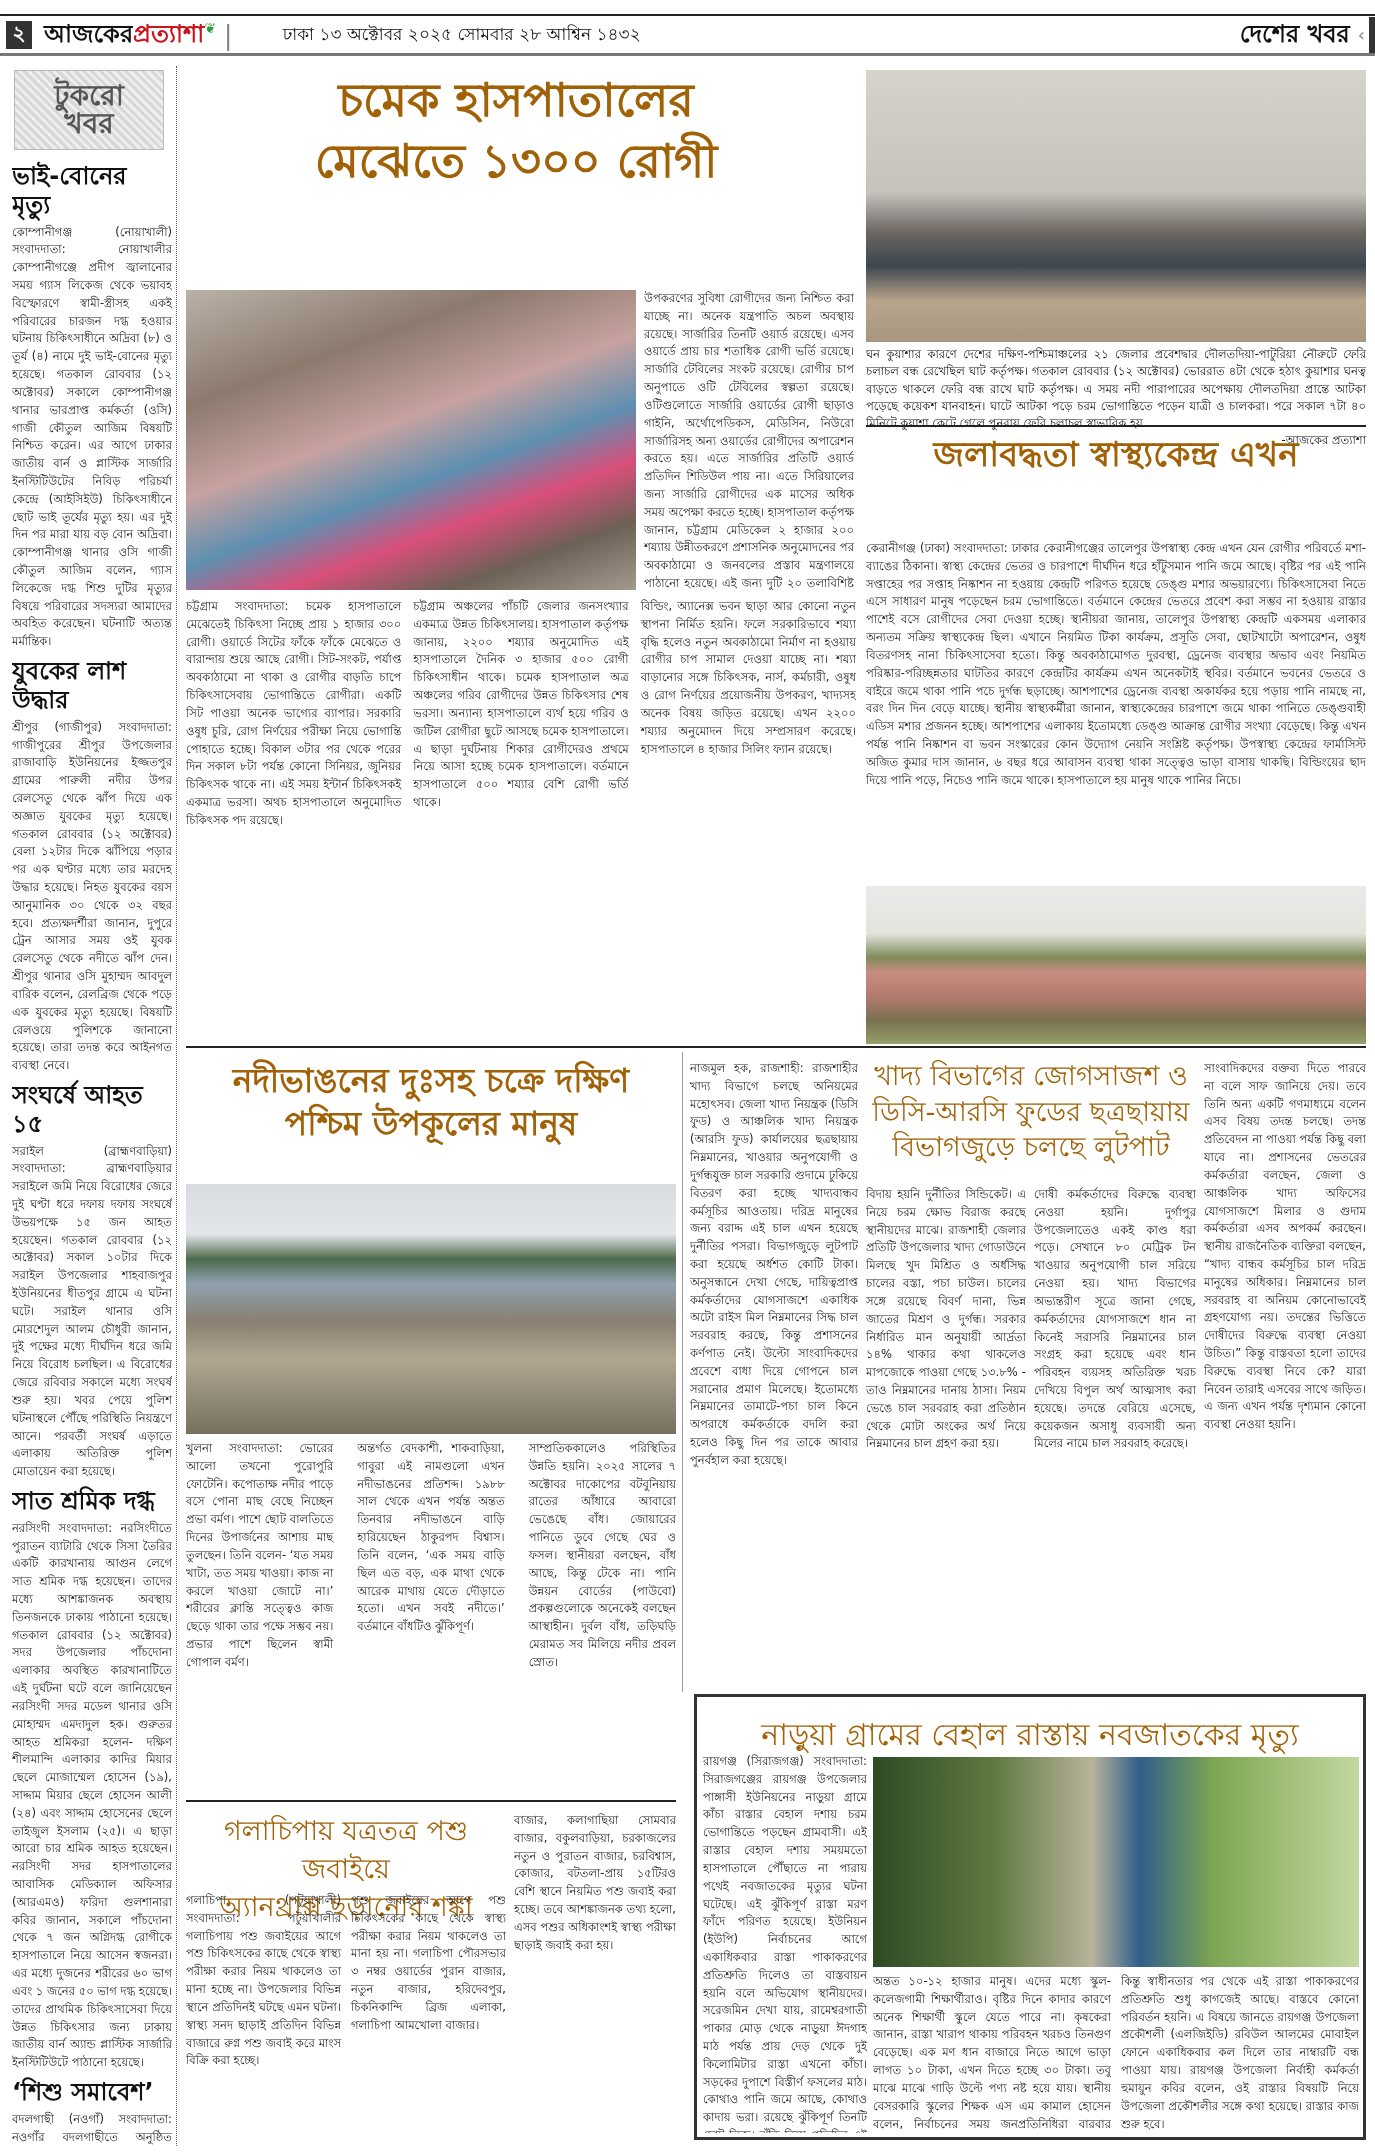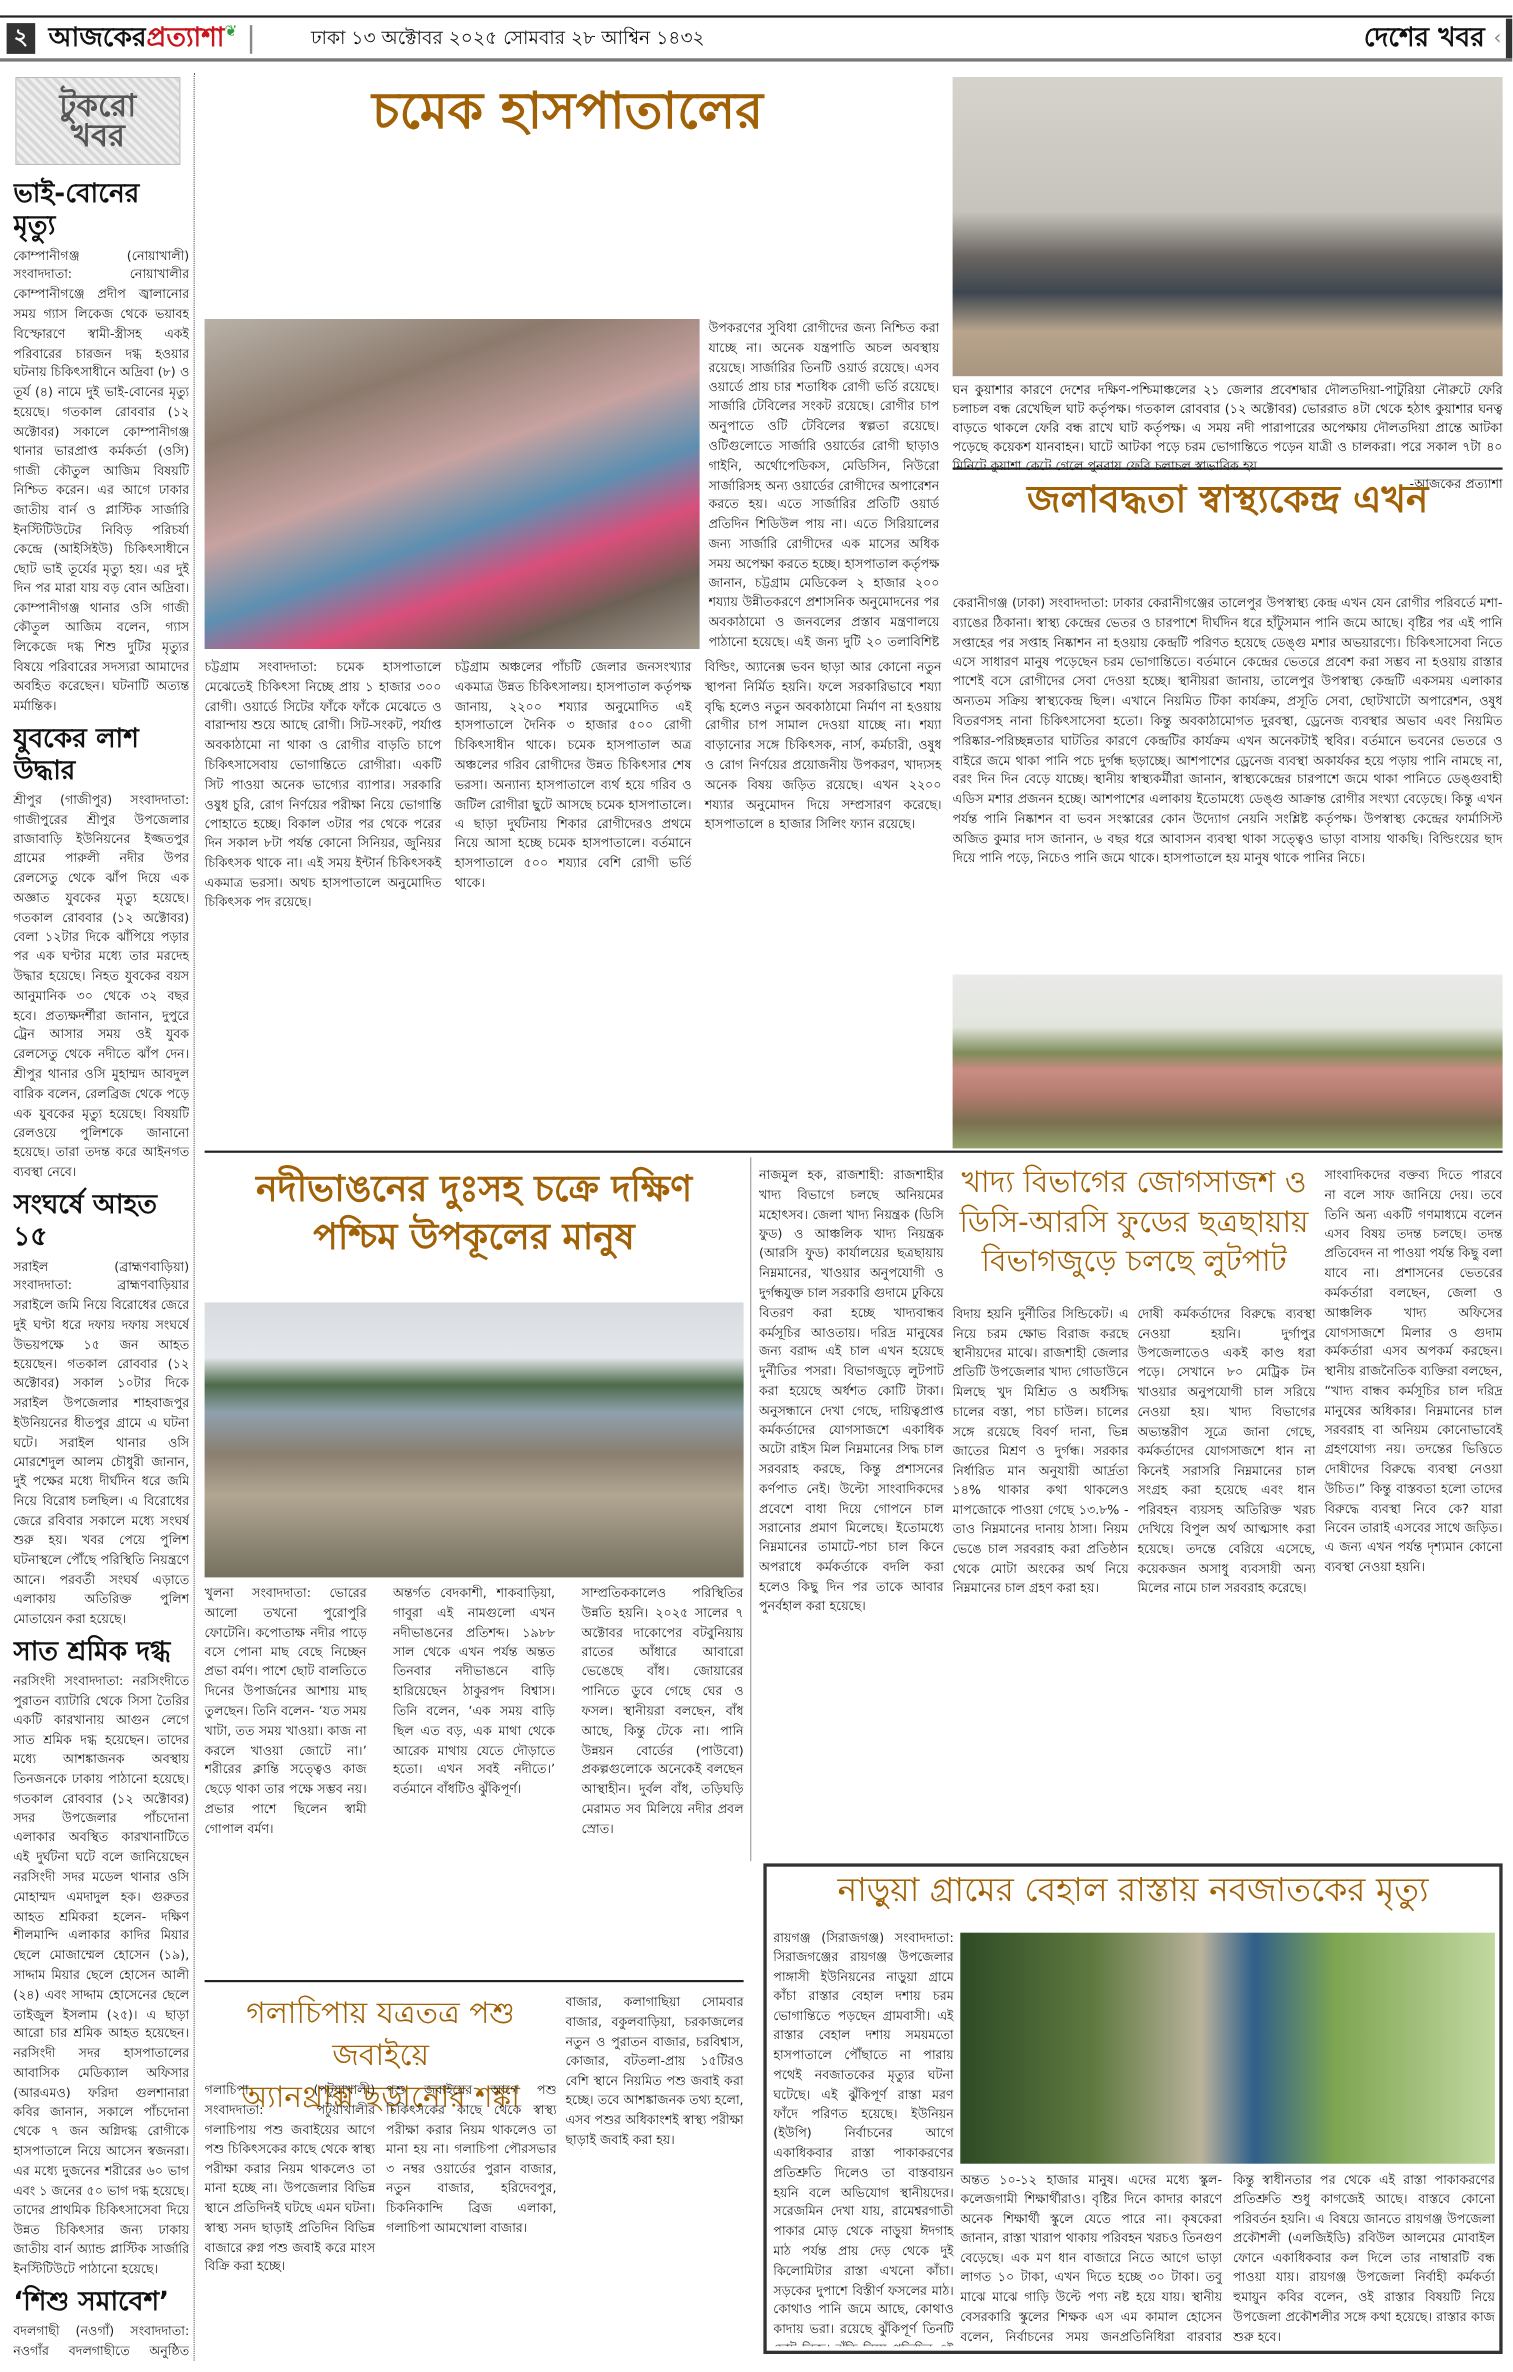--- a/index.html
+++ b/index.html
@@ -81,20 +81,21 @@
   </div>
   <div>
     <div class="small-head">‘শিশু সমাবেশ’</div>
     <p class="body-text">বদলগাছী (নওগাঁ) সংবাদদাতা: নওগাঁর বদলগাছীতে অনুষ্ঠিত হয়েছে শিশুদের নিয়ে প্রাণবন্ত ‘শিশু সমাবেশ’। বদলগাছী কারিগরি ও বাণিজ্যিক কলেজ মিলনায়তনে বাংলাদেশ ইন্টারন্যাশনাল মেডিয়েশন সোসাইটির (বিসম) আয়োজনে অনুষ্ঠানটি হয়। অনুষ্ঠানে প্রধান অতিথি ছিলেন বদলগাছী থানার ওসি মো. আলমগীর রহমান। এতে সম্মানিত বক্তা ছিলেন ফটোসাংবাদিক মো. সাজ্জাদ হোসেন, সোহানি ইসলাম সমাপ্তিসহ বিসম অ্যাসোসিয়েটসের প্রতিনিধি। এ ছাড়া অতিথি বক্তা ছিলেন বাংলাদেশ মহিলা সমাজকল্যাণ সংস্থার প্রকাশনা সম্পাদক আলেয়া বেগম আলো। বক্তারা শিশুদের দেশপ্রেম, নৈতিকতা ও স্বপ্নমুখী জীবনের গুরুত্ব সম্পর্কে অনুপ্রেরণামূলক বক্তব্য রাখেন।</p>
   </div>
 </div>
 <div class="col-rule" style="left:176px; top:66px; height:2080px;"></div>
 
 <div class="abs head" style="left:186px; top:70px; width:660px; font-size:46px; line-height:1.32;">
   <div>চমেক হাসপাতালের</div>
+  <div>মেঝেতে ১৩০০ রোগী</div>
 </div>
 <div class="photo ph-hospital" style="left:186px; top:290px; width:450px; height:300px;" title="patients-on-hospital-floor"></div>
 <div class="abs body-text" style="left:644px; top:290px; width:210px; height:300px; overflow:hidden;">উপকরণের সুবিধা রোগীদের জন্য নিশ্চিত করা যাচ্ছে না। অনেক যন্ত্রপাতি অচল অবস্থায় রয়েছে। সার্জারির তিনটি ওয়ার্ড রয়েছে। এসব ওয়ার্ডে প্রায় চার শতাধিক রোগী ভর্তি রয়েছে। সার্জারি টেবিলের সংকট রয়েছে। রোগীর চাপ অনুপাতে ওটি টেবিলের স্বল্পতা রয়েছে। ওটিগুলোতে সার্জারি ওয়ার্ডের রোগী ছাড়াও গাইনি, অর্থোপেডিকস, মেডিসিন, নিউরো সার্জারিসহ অন্য ওয়ার্ডের রোগীদের অপারেশন করতে হয়। এতে সার্জারির প্রতিটি ওয়ার্ড প্রতিদিন শিডিউল পায় না। এতে সিরিয়ালের জন্য সার্জারি রোগীদের এক মাসের অধিক সময় অপেক্ষা করতে হচ্ছে। হাসপাতাল কর্তৃপক্ষ জানান, চট্টগ্রাম মেডিকেল ২ হাজার ২০০ শয্যায় উন্নীতকরণে প্রশাসনিক অনুমোদনের পর অবকাঠামো ও জনবলের প্রস্তাব মন্ত্রণালয়ে পাঠানো হয়েছে। এই জন্য দুটি ২০ তলাবিশিষ্ট ভবন ও ২ হাজার ৮০০ শয্যার প্রস্তাবনা দেওয়া হয়েছে। ডাক্তার, নার্স ও কর্মচারীর সংকট রয়েছে।</div>
 <div class="abs" style="left:186px; top:598px; width:670px; height:440px; display:flex; gap:12px; overflow:hidden;">
   <p class="body-text" style="flex:1;">চট্টগ্রাম সংবাদদাতা: চমেক হাসপাতালে মেঝেতেই চিকিৎসা নিচ্ছে প্রায় ১ হাজার ৩০০ রোগী। ওয়ার্ডে সিটের ফাঁকে ফাঁকে মেঝেতে ও বারান্দায় শুয়ে আছে রোগী। সিট-সংকট, পর্যাপ্ত অবকাঠামো না থাকা ও রোগীর বাড়তি চাপে চিকিৎসাসেবায় ভোগান্তিতে রোগীরা। একটি সিট পাওয়া অনেক ভাগ্যের ব্যাপার। সরকারি ওষুধ চুরি, রোগ নির্ণয়ের পরীক্ষা নিয়ে ভোগান্তি পোহাতে হচ্ছে। বিকাল ৩টার পর থেকে পরের দিন সকাল ৮টা পর্যন্ত কোনো সিনিয়র, জুনিয়র চিকিৎসক থাকে না। এই সময় ইন্টার্ন চিকিৎসকই একমাত্র ভরসা। অথচ হাসপাতালে অনুমোদিত চিকিৎসক পদ রয়েছে।</p>
   <p class="body-text" style="flex:1;">চট্টগ্রাম অঞ্চলের পাঁচটি জেলার জনসংখ্যার একমাত্র উন্নত চিকিৎসালয়। হাসপাতাল কর্তৃপক্ষ জানায়, ২২০০ শয্যার অনুমোদিত এই হাসপাতালে দৈনিক ৩ হাজার ৫০০ রোগী চিকিৎসাধীন থাকে। চমেক হাসপাতাল অত্র অঞ্চলের গরিব রোগীদের উন্নত চিকিৎসার শেষ ভরসা। অন্যান্য হাসপাতালে ব্যর্থ হয়ে গরিব ও জটিল রোগীরা ছুটে আসছে চমেক হাসপাতালে। এ ছাড়া দুর্ঘটনায় শিকার রোগীদেরও প্রথমে নিয়ে আসা হচ্ছে চমেক হাসপাতালে। বর্তমানে হাসপাতালে ৫০০ শয্যার বেশি রোগী ভর্তি থাকে।</p>
   <p class="body-text" style="flex:1;">বিল্ডিং, অ্যানেক্স ভবন ছাড়া আর কোনো নতুন স্থাপনা নির্মিত হয়নি। ফলে সরকারিভাবে শয্যা বৃদ্ধি হলেও নতুন অবকাঠামো নির্মাণ না হওয়ায় রোগীর চাপ সামাল দেওয়া যাচ্ছে না। শয্যা বাড়ানোর সঙ্গে চিকিৎসক, নার্স, কর্মচারী, ওষুধ ও রোগ নির্ণয়ের প্রয়োজনীয় উপকরণ, খাদ্যসহ অনেক বিষয় জড়িত রয়েছে। এখন ২২০০ শয্যার অনুমোদন দিয়ে সম্প্রসারণ করেছে। হাসপাতালে ৪ হাজার সিলিং ফ্যান রয়েছে।</p>
 </div>
 
 <div class="photo ph-ferry" style="left:866px; top:70px; width:500px; height:272px;" title="car-on-ferry-ghat-in-fog"></div>
@@ -140,18 +141,18 @@
 <div class="abs head" style="left:866px; top:1058px; width:330px; font-size:27px; line-height:1.32; font-weight:normal;">
   <div>খাদ্য বিভাগের জোগসাজশ ও</div>
   <div>ডিসি-আরসি ফুডের ছত্রছায়ায়</div>
   <div>বিভাগজুড়ে চলছে লুটপাট</div>
 </div>
 <p class="abs body-text" style="left:866px; top:1186px; width:160px; height:502px; overflow:hidden;">বিদায় হয়নি দুর্নীতির সিন্ডিকেট। এ নিয়ে চরম ক্ষোভ বিরাজ করছে স্থানীয়দের মাঝে। রাজশাহী জেলার প্রতিটি উপজেলার খাদ্য গোডাউনে মিলছে খুদ মিশ্রিত ও অর্ধসিদ্ধ চালের বস্তা, পচা চাউল। চালের সঙ্গে রয়েছে বিবর্ণ দানা, ভিন্ন জাতের মিশ্রণ ও দুর্গন্ধ। সরকার নির্ধারিত মান অনুযায়ী আর্দ্রতা ১৪% থাকার কথা থাকলেও মাপজোকে পাওয়া গেছে ১৩.৮% - তাও নিম্নমানের দানায় ঠাসা। নিয়ম ভেঙে চাল সরবরাহ করা প্রতিষ্ঠান থেকে মোটা অংকের অর্থ নিয়ে নিম্নমানের চাল গ্রহণ করা হয়।</p>
 <p class="abs body-text" style="left:1034px; top:1186px; width:162px; height:502px; overflow:hidden;">দোষী কর্মকর্তাদের বিরুদ্ধে ব্যবস্থা নেওয়া হয়নি। দুর্গাপুর উপজেলাতেও একই কাণ্ড ধরা পড়ে। সেখানে ৮০ মেট্রিক টন খাওয়ার অনুপযোগী চাল সরিয়ে নেওয়া হয়। খাদ্য বিভাগের অভ্যন্তরীণ সূত্রে জানা গেছে, কর্মকর্তাদের যোগসাজশে ধান না কিনেই সরাসরি নিম্নমানের চাল সংগ্রহ করা হয়েছে এবং ধান পরিবহন ব্যয়সহ অতিরিক্ত খরচ দেখিয়ে বিপুল অর্থ আত্মসাৎ করা হয়েছে। তদন্তে বেরিয়ে এসেছে, কয়েকজন অসাধু ব্যবসায়ী অন্য মিলের নামে চাল সরবরাহ করেছে।</p>
 <p class="abs body-text" style="left:1204px; top:1060px; width:162px; height:628px; overflow:hidden;">সাংবাদিকদের বক্তব্য দিতে পারবে না বলে সাফ জানিয়ে দেয়। তবে তিনি অন্য একটি গণমাধ্যমে বলেন এসব বিষয় তদন্ত চলছে। তদন্ত প্রতিবেদন না পাওয়া পর্যন্ত কিছু বলা যাবে না। প্রশাসনের ভেতরের কর্মকর্তারা বলছেন, জেলা ও আঞ্চলিক খাদ্য অফিসের যোগসাজশে মিলার ও গুদাম কর্মকর্তারা এসব অপকর্ম করছেন। স্থানীয় রাজনৈতিক ব্যক্তিরা বলছেন, “খাদ্য বান্ধব কর্মসূচির চাল দরিদ্র মানুষের অধিকার। নিম্নমানের চাল সরবরাহ বা অনিয়ম কোনোভাবেই গ্রহণযোগ্য নয়। তদন্তের ভিত্তিতে দোষীদের বিরুদ্ধে ব্যবস্থা নেওয়া উচিত।” কিন্তু বাস্তবতা হলো তাদের বিরুদ্ধে ব্যবস্থা নিবে কে? যারা নিবেন তারাই এসবের সাথে জড়িত। এ জন্য এখন পর্যন্ত দৃশ্যমান কোনো ব্যবস্থা নেওয়া হয়নি।</p>
 
 <div class="boxed" style="left:694px; top:1694px; width:672px; height:446px;">
-  <div class="head" style="font-size:30px; font-weight:normal; margin-top:4px;">নাড়ুয়া গ্রামের বেহাল রাস্তায় নবজাতকের মৃত্যু</div>
+  <div class="head" style="font-size:30px; font-weight:normal; margin-top:20px;">নাড়ুয়া গ্রামের বেহাল রাস্তায় নবজাতকের মৃত্যু</div>
   <p class="abs body-text" style="left:6px; top:56px; width:164px; height:380px; overflow:hidden;">রায়গঞ্জ (সিরাজগঞ্জ) সংবাদদাতা: সিরাজগঞ্জের রায়গঞ্জ উপজেলার পাঙ্গাসী ইউনিয়নের নাড়ুয়া গ্রামে কাঁচা রাস্তার বেহাল দশায় চরম ভোগান্তিতে পড়ছেন গ্রামবাসী। এই রাস্তার বেহাল দশায় সময়মতো হাসপাতালে পৌঁছাতে না পারায় পথেই নবজাতকের মৃত্যুর ঘটনা ঘটেছে। এই ঝুঁকিপূর্ণ রাস্তা মরণ ফাঁদে পরিণত হয়েছে। ইউনিয়ন (ইউপি) নির্বাচনের আগে একাধিকবার রাস্তা পাকাকরণের প্রতিশ্রুতি দিলেও তা বাস্তবায়ন হয়নি বলে অভিযোগ স্থানীয়দের। সরেজমিন দেখা যায়, রামেশ্বরগাতী পাকার মোড় থেকে নাড়ুয়া ঈদগাহ মাঠ পর্যন্ত প্রায় দেড় থেকে দুই কিলোমিটার রাস্তা এখনো কাঁচা। সড়কের দুপাশে বিস্তীর্ণ ফসলের মাঠ। কোথাও পানি জমে আছে, কোথাও কাদায় ভরা। রয়েছে ঝুঁকিপূর্ণ তিনটি ছোট ব্রিজ। ঝুঁকি নিয়ে প্রতিদিন এই পথে চলাচল করছে ব্যাটারিচালিত ভ্যান, মিশুক গাড়ি, মোটরসাইকেল ও সাইকেলের যাত্রী। রাস্তা দিয়ে চলাচল করে নাড়ুয়া, তেঘুরী, বেংনাই, কাঠারবাড়িয়া ও মাটিকোড়া গ্রামের অন্তত ১০-১২ হাজার মানুষ। এদের মধ্যে স্কুল-কলেজগামী শিক্ষার্থীরাও রয়েছে।</p>
   <div class="photo ph-road" style="left:176px; top:60px; width:486px; height:210px;" title="man-with-van-on-muddy-road"></div>
   <p class="abs body-text" style="left:176px; top:276px; width:238px; height:160px; overflow:hidden;">অন্তত ১০-১২ হাজার মানুষ। এদের মধ্যে স্কুল-কলেজগামী শিক্ষার্থীরাও। বৃষ্টির দিনে কাদার কারণে অনেক শিক্ষার্থী স্কুলে যেতে পারে না। কৃষকেরা জানান, রাস্তা খারাপ থাকায় পরিবহন খরচও তিনগুণ বেড়েছে। এক মণ ধান বাজারে নিতে আগে ভাড়া লাগত ১০ টাকা, এখন দিতে হচ্ছে ৩০ টাকা। তবু মাঝে মাঝে গাড়ি উল্টে পণ্য নষ্ট হয়ে যায়। স্থানীয় বেসরকারি স্কুলের শিক্ষক এস এম কামাল হোসেন বলেন, নির্বাচনের সময় জনপ্রতিনিধিরা বারবার আশ্বাস দিয়েছেন।</p>
   <p class="abs body-text" style="left:424px; top:276px; width:238px; height:160px; overflow:hidden;">কিন্তু স্বাধীনতার পর থেকে এই রাস্তা পাকাকরণের প্রতিশ্রুতি শুধু কাগজেই আছে। বাস্তবে কোনো পরিবর্তন হয়নি। এ বিষয়ে জানতে রায়গঞ্জ উপজেলা প্রকৌশলী (এলজিইডি) রবিউল আলমের মোবাইল ফোনে একাধিকবার কল দিলে তার নাম্বারটি বন্ধ পাওয়া যায়। রায়গঞ্জ উপজেলা নির্বাহী কর্মকর্তা হুমায়ুন কবির বলেন, ওই রাস্তার বিষয়টি নিয়ে উপজেলা প্রকৌশলীর সঙ্গে কথা হয়েছে। রাস্তার কাজ শুরু হবে।</p>
 </div>
 
 </body></html>

